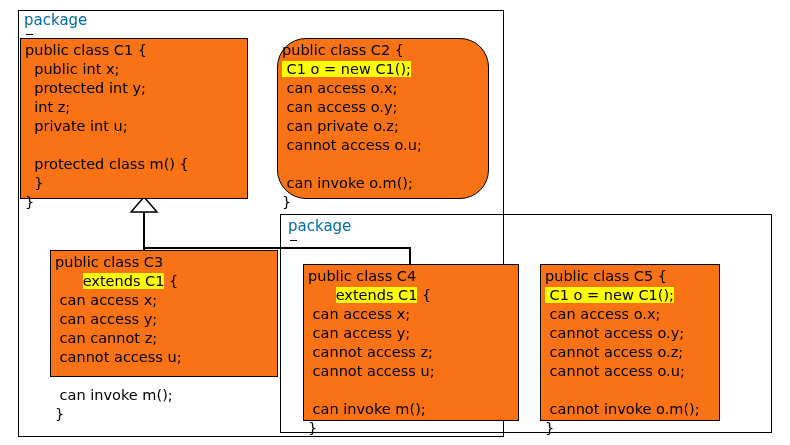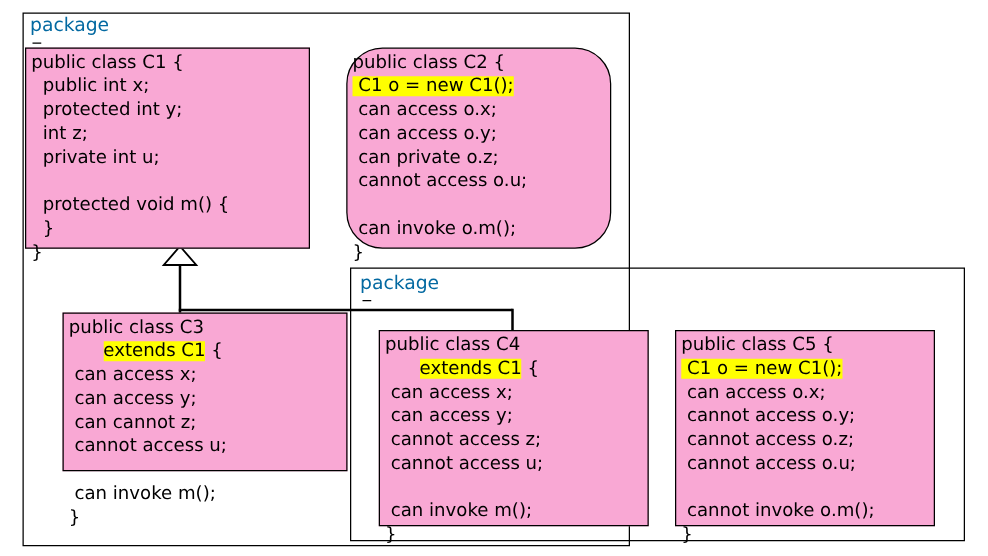--- a/index.html
+++ b/index.html
@@ -38,21 +38,21 @@
   .package-tick {
     position: absolute;
     width: 7px;
     height: 0;
     border-top: 1.5px solid #000000;
   }
   
   .class-box {
     position: absolute;
     border: 1.5px solid #000000;
-    background: #f9a8d4;
+    background: #f97316;
     box-sizing: border-box;
     padding: 2px 0 0 4px;
     font-size: 14.5px;
     line-height: 19px;
     color: #000000;
     z-index: 5;
   }
   .code-line {
     white-space: pre;
     font-family: "DejaVu Sans", sans-serif;
@@ -102,21 +102,21 @@
     <polygon points="15,1 28,16 2,16" fill="#ffffff" stroke="#000000" stroke-width="1.5"></polygon>
   </svg>
 
   <div class="class-box" style="left:20px; top:38px; width:228px; height:161px;">
     <div class="code-line">public class C1 {</div>
     <div class="code-line">  public int x;</div>
     <div class="code-line">  protected int y;</div>
     <div class="code-line">  int z;</div>
     <div class="code-line">  private int u;</div>
     <div class="code-line blank"></div>
-    <div class="code-line">  protected void m() {</div>
+    <div class="code-line">  protected class m() {</div>
     <div class="code-line">  }</div>
     <div class="code-line">}</div>
   </div>
 
   <div class="class-box" style="left:277px; top:38px; width:212px; height:161px;border-radius:29px;">
     <div class="code-line">public class C2 {</div>
     <div class="code-line"><span class="hl"> C1 o = new C1();</span></div>
     <div class="code-line"> can access o.x;</div>
     <div class="code-line"> can access o.y;</div>
     <div class="code-line"> can private o.z;</div>
@@ -143,21 +143,21 @@
     <div class="code-line"><span>      </span><span class="hl">extends C1</span><span> {</span></div>
     <div class="code-line"> can access x;</div>
     <div class="code-line"> can access y;</div>
     <div class="code-line"> cannot access z;</div>
     <div class="code-line"> cannot access u;</div>
     <div class="code-line blank"></div>
     <div class="code-line"> can invoke m();</div>
     <div class="code-line">}</div>
   </div>
 
-  <div class="class-box" style="left:540px; top:264px; width:208px; height:157px;">
+  <div class="class-box" style="left:540px; top:264px; width:180px; height:157px;">
     <div class="code-line">public class C5 {</div>
     <div class="code-line"><span class="hl"> C1 o = new C1();</span></div>
     <div class="code-line"> can access o.x;</div>
     <div class="code-line"> cannot access o.y;</div>
     <div class="code-line"> cannot access o.z;</div>
     <div class="code-line"> cannot access o.u;</div>
     <div class="code-line blank"></div>
     <div class="code-line"> cannot invoke o.m();</div>
     <div class="code-line">}</div>
   </div>

